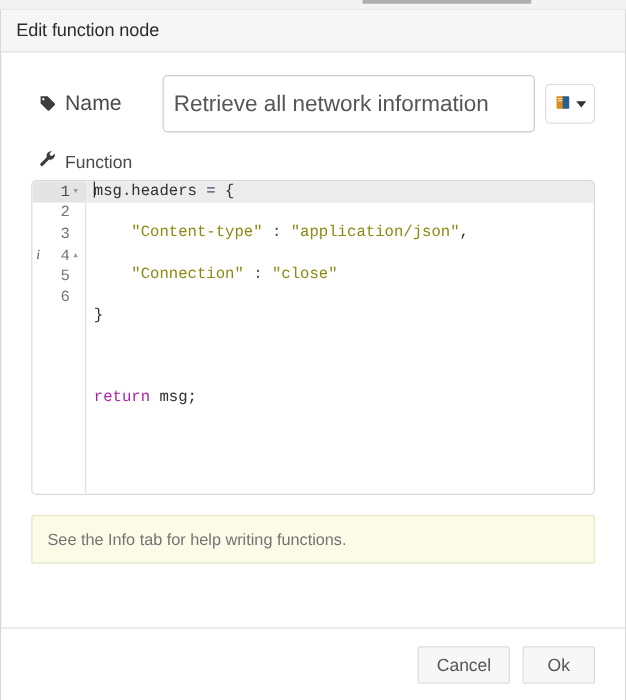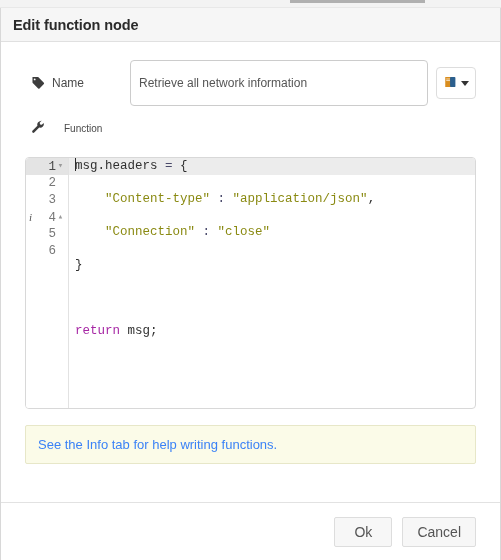--- a/index.html
+++ b/index.html
@@ -49,21 +49,21 @@
     height: 34px;
     background: #f6f6f6;
     border-bottom: 1px solid #e0e0e0;
     display: flex;
     align-items: center;
     padding: 0 0 0 12px;
     box-sizing: border-box;
   }
   .dialog-title {
     font-size: 14.5px;
-    font-weight: bold;
+    font-weight: normal;
     color: #2b2b2b;
     letter-spacing: -0.1px;
   }
 
   .dialog-body {
     padding: 18px 24px 0 24px;
     box-sizing: border-box;
   }
 
   
@@ -71,42 +71,42 @@
     display: flex;
     align-items: center;
     margin-bottom: 14px;
   }
   .form-label {
     width: 105px;
     flex: 0 0 105px;
     display: flex;
     align-items: center;
     gap: 7px;
-    font-size: 12px;
+    font-size: 17px;
     color: #4a4a4a;
     padding-left: 6px;
     box-sizing: border-box;
   }
   .form-label .ico {
     width: 14px; height: 14px;
     display: inline-block;
     flex: 0 0 14px;
     line-height: 0;
   }
   .form-label .ico svg { display: block; }
 
   .text-input {
     flex: 1 1 auto;
     height: 46px;
     border: 1px solid #cccccc;
     border-radius: 4px;
     background: #ffffff;
     padding: 0 8px;
     font-family: "Liberation Sans", sans-serif;
-    font-size: 12px;
+    font-size: 18px;
     color: #555555;
     box-sizing: border-box;
     outline: none;
   }
   .text-input::placeholder { color: #999999; }
 
   .book-button {
     width: 40px;
     height: 32px;
     margin-left: 8px;
@@ -125,25 +125,25 @@
     width: 0; height: 0;
     border-left: 4px solid transparent;
     border-right: 4px solid transparent;
     border-top: 5px solid #333333;
   }
 
   
   .func-label {
     display: flex;
     align-items: center;
-    gap: 19px;
-    font-size: 10px;
+    gap: 7px;
+    font-size: 14px;
     color: #4a4a4a;
     padding-left: 6px;
-    margin-bottom: 21px;
+    margin-bottom: 7px;
   }
 
   
   .editor {
     position: relative;
     height: 252px;
     border: 1px solid #d8d8d8;
     border-radius: 4px;
     background: #ffffff;
     overflow: hidden;
@@ -288,21 +288,21 @@
   }
 
   
   .notice {
     margin-top: 16px;
     background: #fbfbe8;
     border: 1px solid #e7e7c8;
     border-radius: 2px;
     padding: 11px 12px;
     font-size: 13px;
-    color: #3b82f6;
+    color: #737373;
     box-sizing: border-box;
   }
 
   
   .dialog-footer {
     position: absolute;
     left: 0; bottom: 0;
     width: 499px;
     height: 58px;
     border-top: 1px solid #e2e2e2;
@@ -393,17 +393,17 @@
     </div>
 
 
     <div class="notice">
       <span>See the Info tab for help writing functions.</span>
     </div>
 
   </div>
 
   <div class="dialog-footer">
+    <button class="btn btn-cancel">Cancel</button>
     <button class="btn">Ok</button>
-    <button class="btn btn-cancel">Cancel</button>
   </div>
 
 </div>
 
 </body></html>

